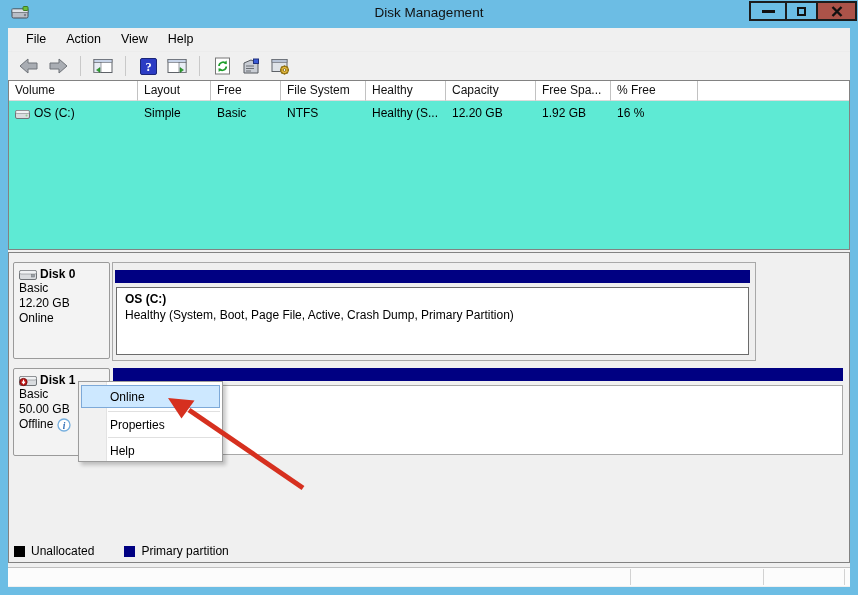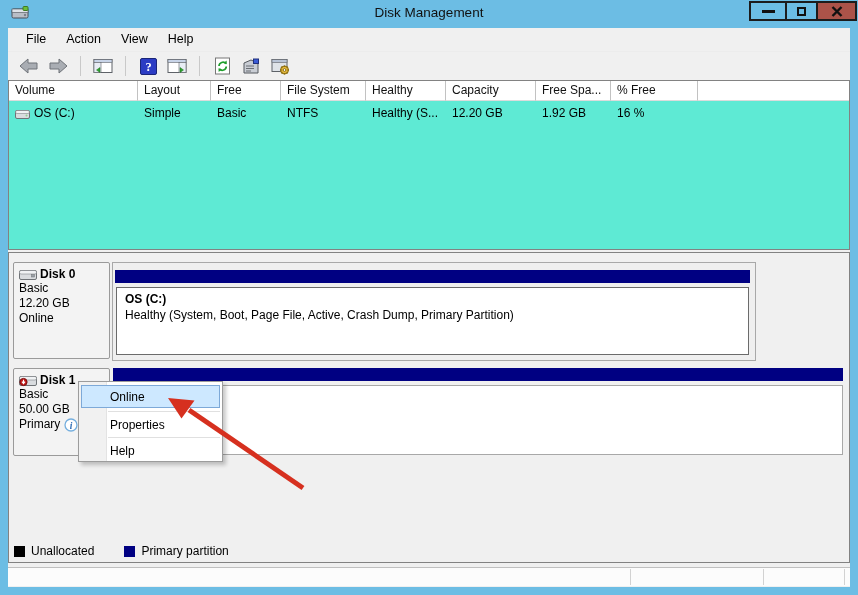--- a/index.html
+++ b/index.html
@@ -260,21 +260,21 @@
             <rect x="0.5" y="2.5" width="17" height="9" rx="1.5" fill="#d9dcdf" stroke="#6f7377"></rect>
             <rect x="0.5" y="2.5" width="17" height="3.5" rx="1.5" fill="#f0f2f4" stroke="#6f7377" stroke-width="0.5"></rect>
             <circle cx="4.5" cy="8" r="3.6" fill="#c01818" stroke="#7c0e0e"></circle>
             <path d="M4.5 5.8 V9 M3 7.6 L4.5 9.6 L6 7.6" stroke="#fff" stroke-width="1.1" fill="none"></path>
           </svg>
           <span>Disk 1</span>
         </div>
         <div class="disk-line">Basic</div>
         <div class="disk-line">50.00 GB</div>
         <div class="disk-line">
-          <span>Primary</span>
+          <span>Offline</span>
           <svg width="14" height="14" viewBox="0 0 14 14">
             <circle cx="7" cy="7" r="6" fill="#fff" stroke="#74aede" stroke-width="1.3"></circle>
             <text x="7" y="10.5" text-anchor="middle" font-size="9.5" font-style="italic" font-weight="bold" fill="#2e6db6" font-family="Liberation Serif, serif">i</text>
           </svg>
         </div>
       </div>
       <div class="graphic1">
         <div class="strip" style="background:#000082;"></div>
         <div class="empty-box"></div>
       </div>

